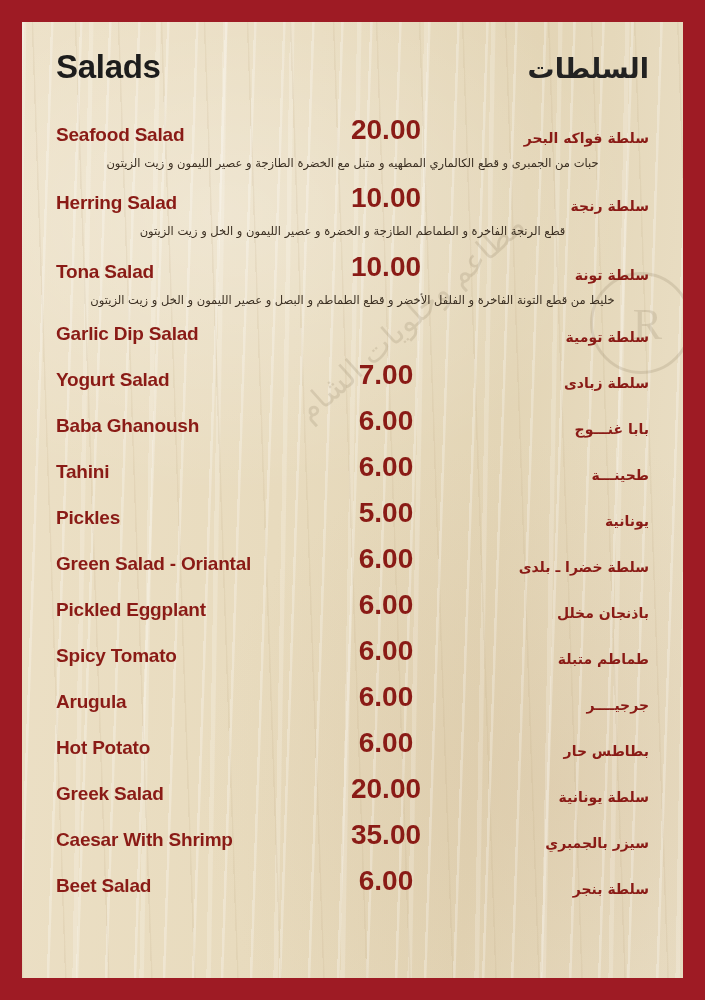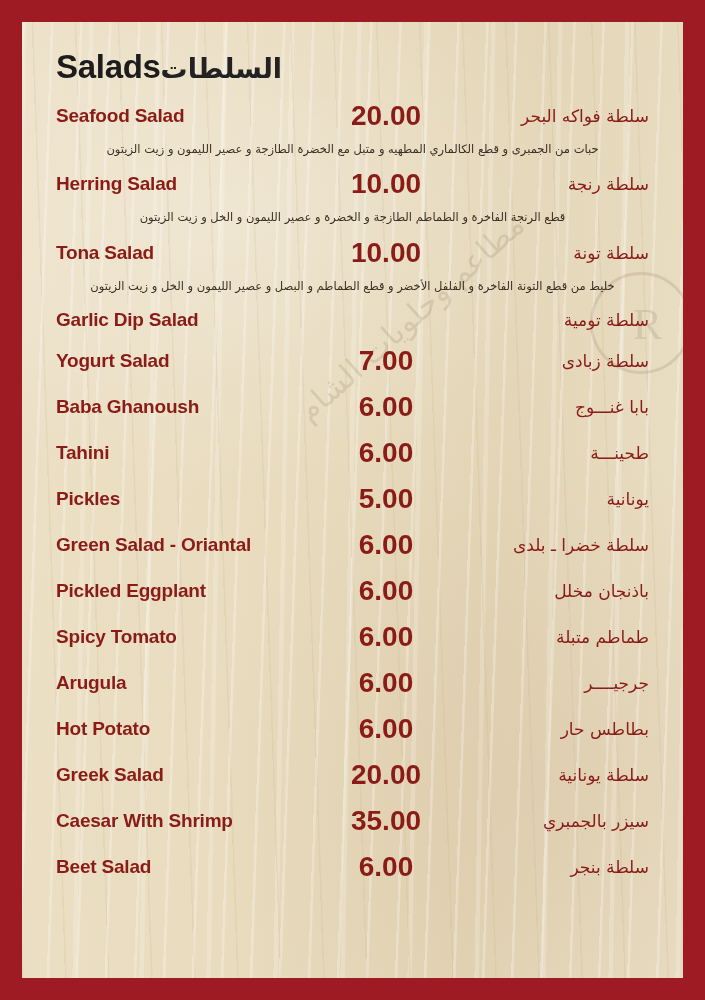--- a/index.html
+++ b/index.html
@@ -79,39 +79,40 @@
 
   .content {
     position: relative;
     z-index: 3;
     padding: 26px 34px 0 34px;
   }
 
   .header {
     display: flex;
     align-items: baseline;
-    margin-bottom: 14px;
+    justify-content: space-between;
+    margin-bottom: 28px;
   }
   .title-en {
     font-size: 33px;
     font-weight: bold;
     color: #1c1c1c;
     letter-spacing: -0.3px;
   }
   .title-ar {
     font-size: 27px;
     font-weight: bold;
     color: #222;
     direction: rtl;
     font-family: "DejaVu Sans", sans-serif;
   }
 
   .item {
     display: flex;
-    align-items: center;
+    align-items: flex-end;
     width: 100%;
     margin-top: 8px;
   }
   .name-en {
     flex: 0 0 265px;
     font-size: 19px;
     font-weight: bold;
     color: #8a1b16;
     letter-spacing: -0.2px;
   }
@@ -119,22 +120,22 @@
     flex: 0 0 130px;
     text-align: center;
     font-size: 28px;
     font-weight: bold;
     color: #8a1b16;
     font-family: Liberation Sans, sans-serif;
   }
   .name-ar {
     flex: 1 1 auto;
     text-align: right;
-    font-size: 17px;
-    font-weight: normal;
+    font-size: 14px;
+    font-weight: bold;
     color: #8a1b16;
     direction: rtl;
     font-family: "DejaVu Sans", sans-serif;
   }
 
   .desc {
     text-align: center;
     font-size: 11.5px;
     color: #3b2f22;
     direction: rtl;

